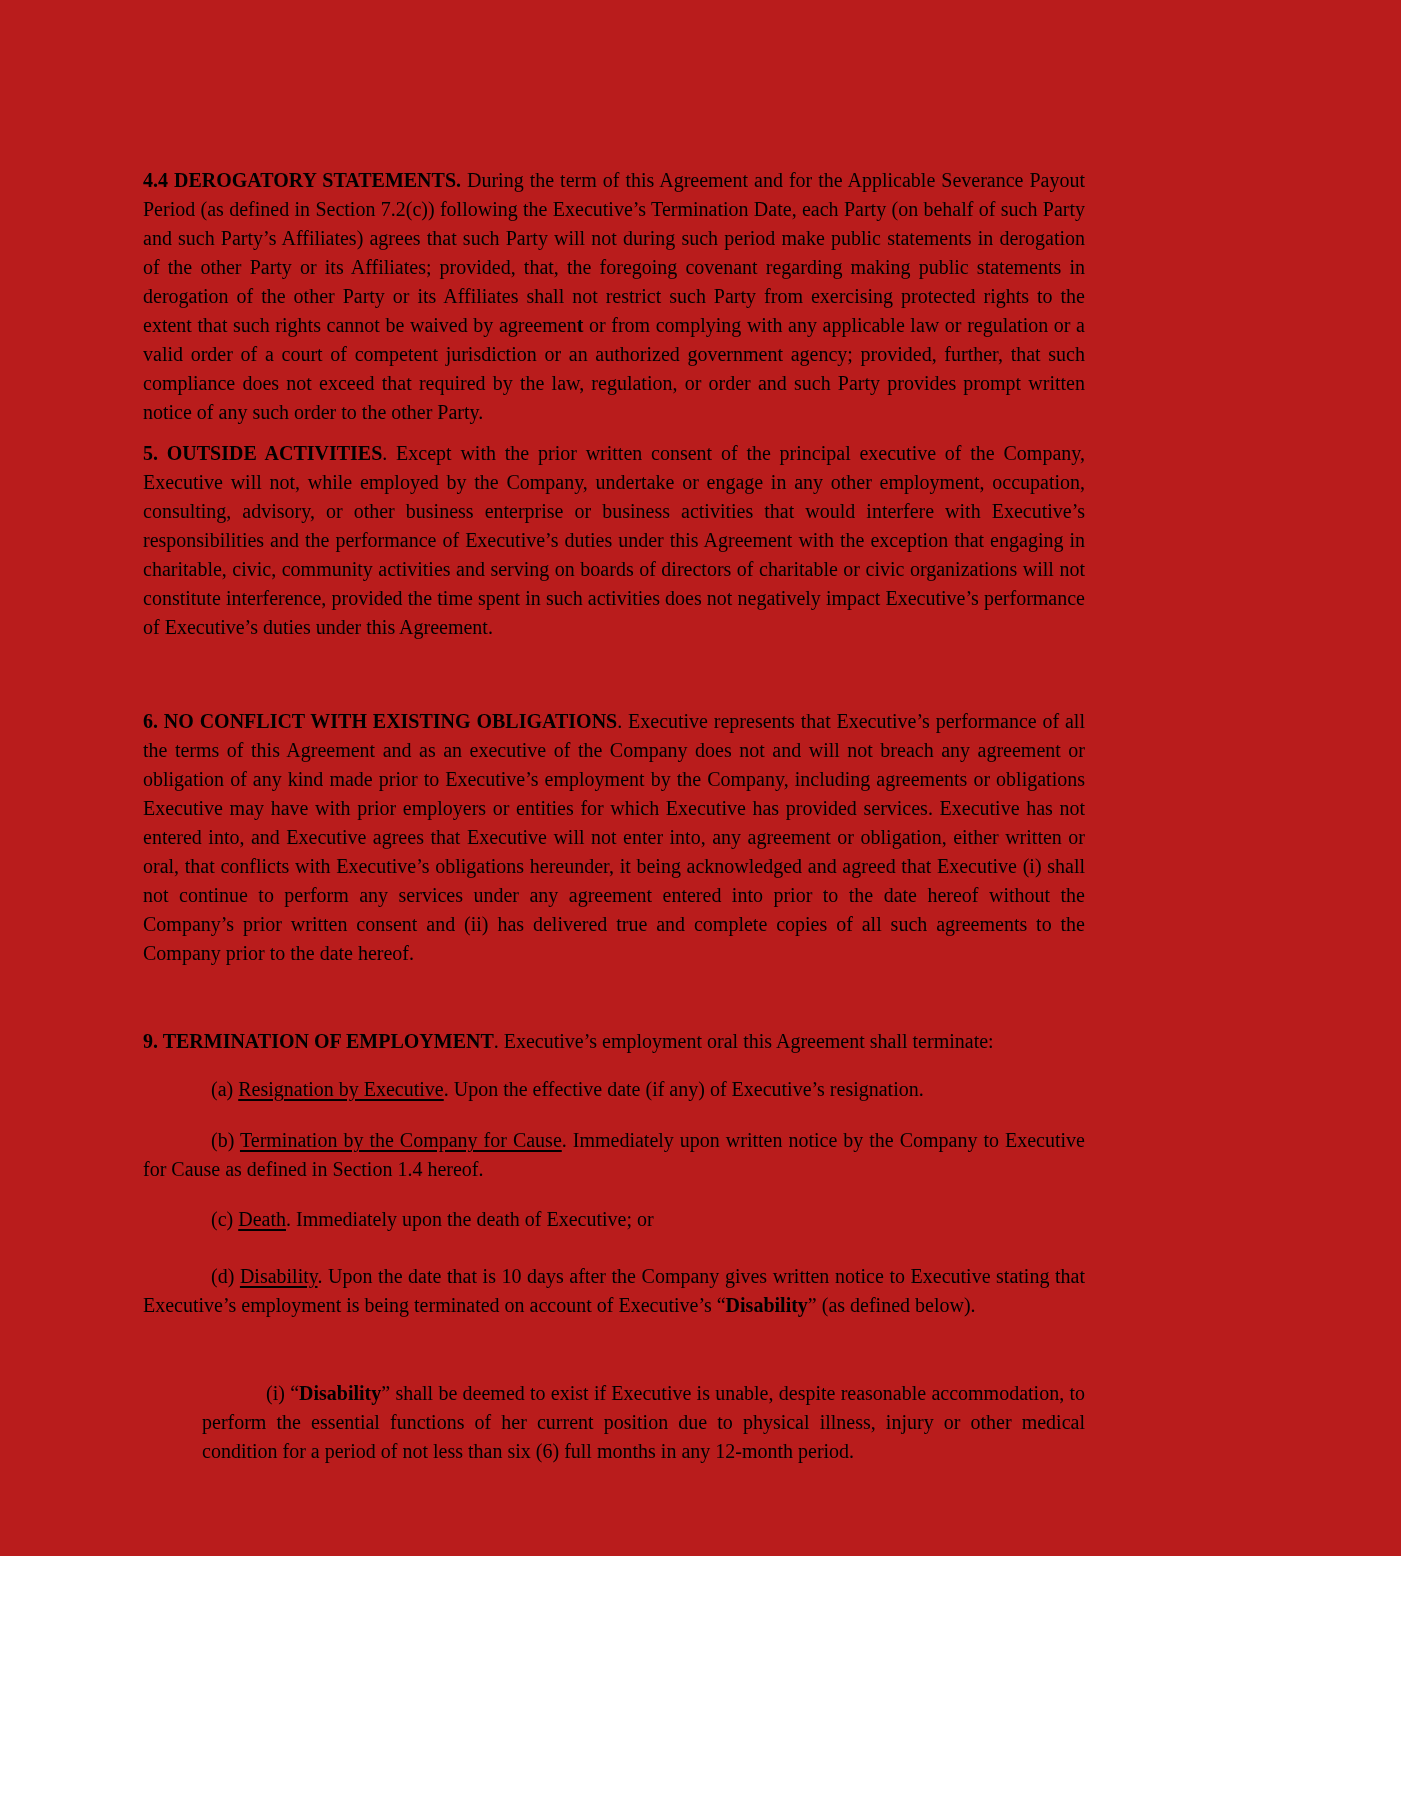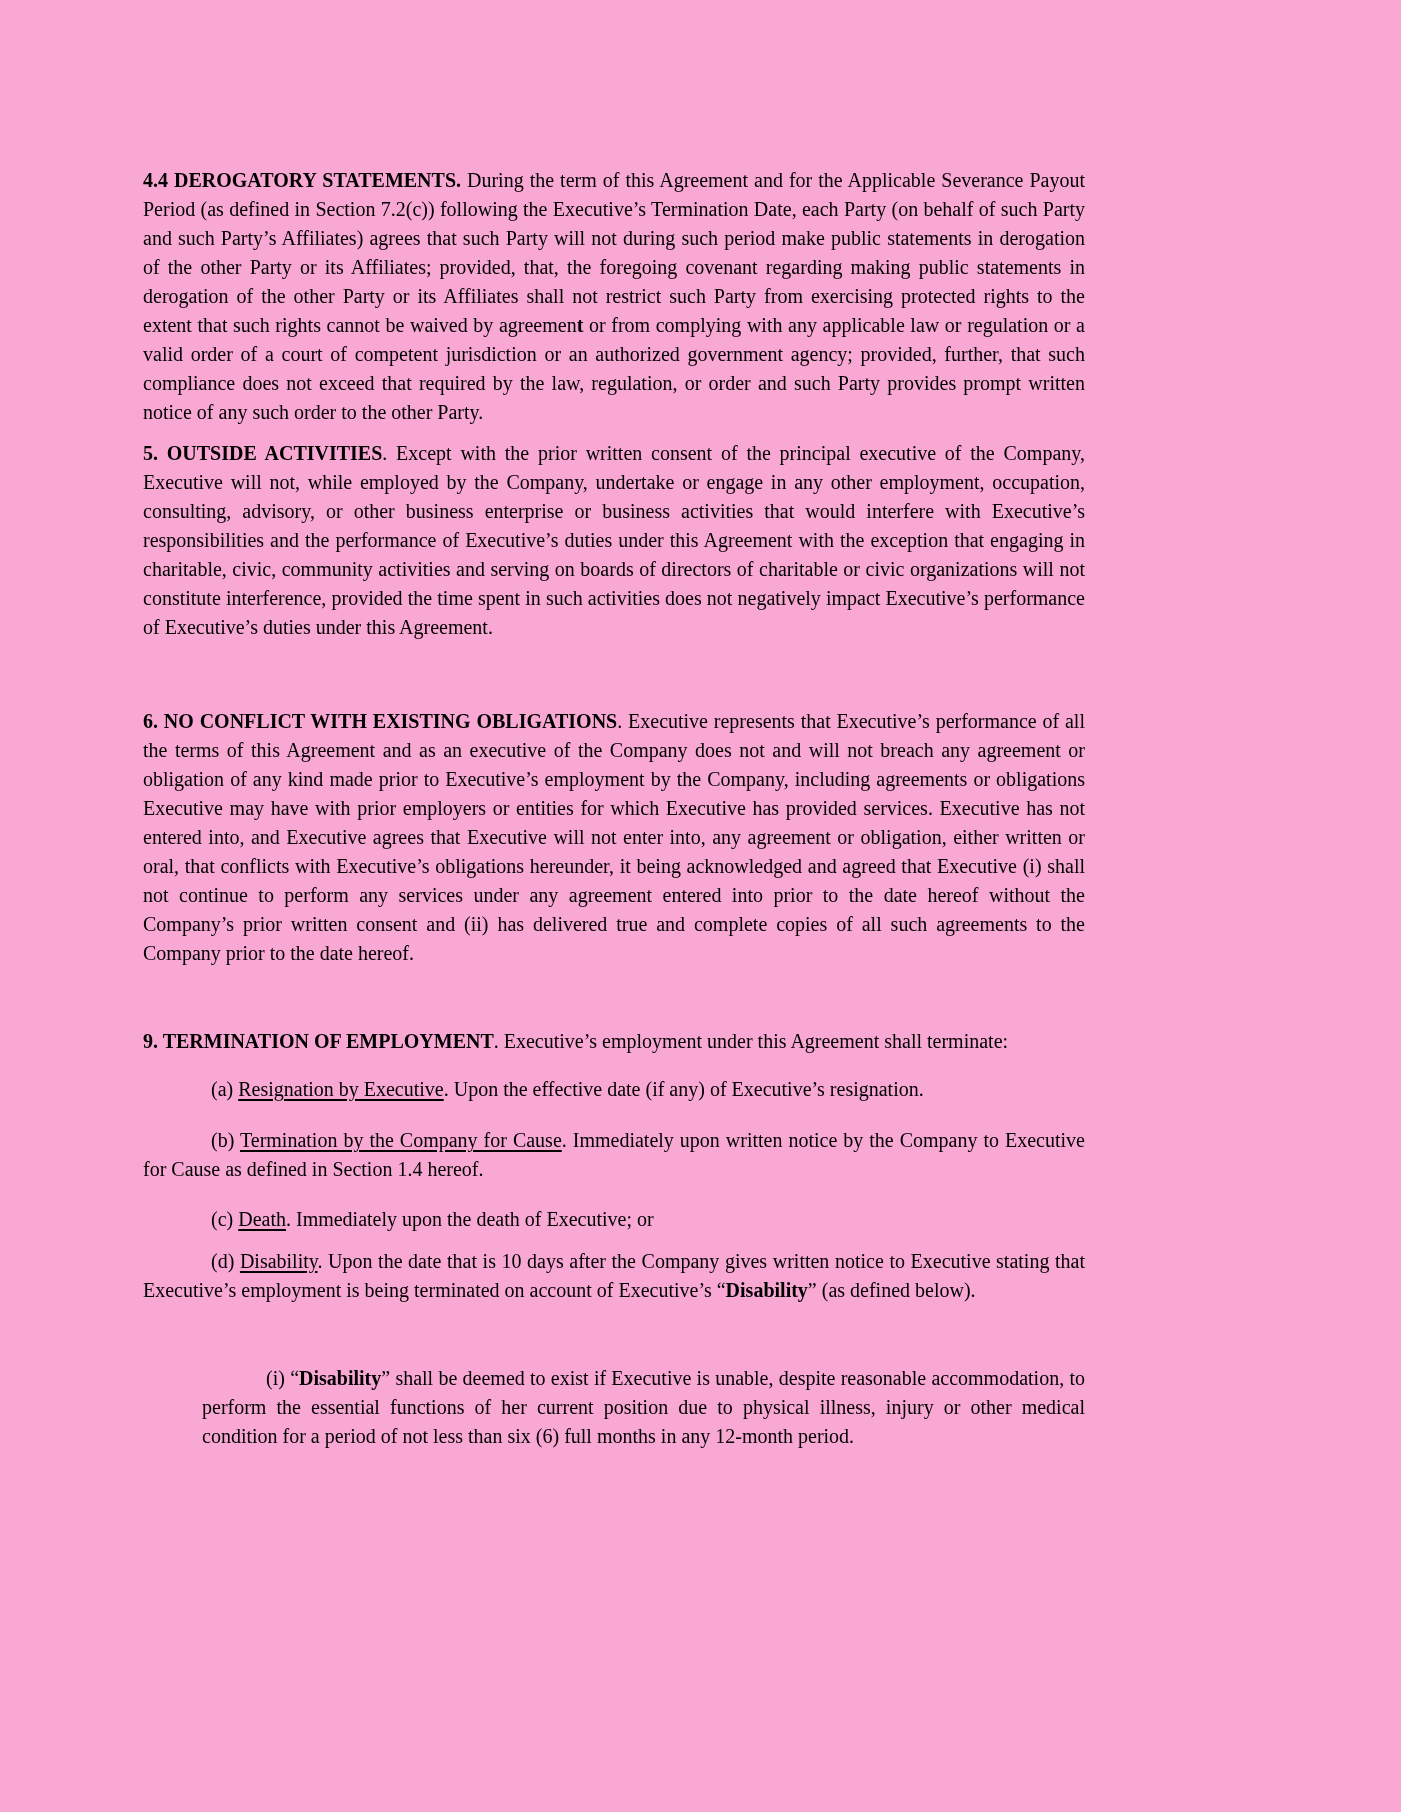--- a/index.html
+++ b/index.html
@@ -8,22 +8,22 @@
     width: 1401px;
     height: 1812px;
     position: relative;
     font-family: "Liberation Serif", "DejaVu Serif", serif;
     color: #000000;
   }
   .page {
     position: absolute;
     left: 0; top: 0;
     width: 1401px;
-    height: 1812px;
-    background: #f9a8d4;
+    height: 1556px;
+    background: #b91c1c;
     overflow: hidden;
   }
   .doc {
     position: absolute;
     left: 143px;
     top: 166px;
     width: 942px;
   }
   .para {
     font-size: 20px;
@@ -38,40 +38,40 @@
     text-decoration-thickness: 2px;
     text-underline-offset: 3px;
   }
   
   .p-s5      { margin-top: 12px; }
   .p-s6      { margin-top: 65px; }
   .p-s7      { margin-top: 59px; }
   .p-item-a  { margin-top: 19px; }
   .p-item-b  { margin-top: 22px; }
   .p-item-c  { margin-top: 21px; }
-  .p-item-d  { margin-top: 13px; }
+  .p-item-d  { margin-top: 28px; }
   .p-item-i  { margin-top: 59px; }
   
   .indent { text-indent: 68px; }
   
   .sub { margin-left: 59px; text-indent: 64px; }
 </style>
 </head>
 <body>
 
 <div class="page">
   <div class="doc">
 
     <p class="para"><span class="b">4.4 DEROGATORY STATEMENTS.</span><span> During the term of this Agreement and for the Applicable Severance Payout Period (as defined in Section 7.2(c)) following the Executive’s Termination Date, each Party (on behalf of such Party and such Party’s Affiliates) agrees that such Party will not during such period make public statements in derogation of the other Party or its Affiliates; provided, that, the foregoing covenant regarding making public statements in derogation of the other Party or its Affiliates shall not restrict such Party from exercising protected rights to the extent that such rights cannot be waived by agreemen</span><span class="b">t</span><span> or from complying with any applicable law or regulation or a valid order of a court of competent jurisdiction or an authorized government agency; provided, further, that such compliance does not exceed that required by the law, regulation, or order and such Party provides prompt written notice of any such order to the other Party.</span></p>
 
     <p class="para p-s5"><span class="b">5. OUTSIDE ACTIVITIES</span><span>. Except with the prior written consent of the principal executive of the Company, Executive will not, while employed by the Company, undertake or engage in any other employment, occupation, consulting, advisory, or other business enterprise or business activities that would interfere with Executive’s responsibilities and the performance of Executive’s duties under this Agreement with the exception that engaging in charitable, civic, community activities and serving on boards of directors of charitable or civic organizations will not constitute interference, provided the time spent in such activities does not negatively impact Executive’s performance of Executive’s duties under this Agreement.</span></p>
 
     <p class="para p-s6"><span class="b">6. NO CONFLICT WITH EXISTING OBLIGATIONS</span><span>. Executive represents that Executive’s performance of all the terms of this Agreement and as an executive of the Company does not and will not breach any agreement or obligation of any kind made prior to Executive’s employment by the Company, including agreements or obligations Executive may have with prior employers or entities for which Executive has provided services. Executive has not entered into, and Executive agrees that Executive will not enter into, any agreement or obligation, either written or oral, that conflicts with Executive’s obligations hereunder, it being acknowledged and agreed that Executive (i) shall not continue to perform any services under any agreement entered into prior to the date hereof without the Company’s prior written consent and (ii) has delivered true and complete copies of all such agreements to the Company prior to the date hereof.</span></p>
 
-    <p class="para p-s7"><span class="b">9. TERMINATION OF EMPLOYMENT</span><span>. Executive’s employment under this Agreement shall terminate:</span></p>
+    <p class="para p-s7"><span class="b">9. TERMINATION OF EMPLOYMENT</span><span>. Executive’s employment oral this Agreement shall terminate:</span></p>
 
     <p class="para indent p-item-a"><span>(a) </span><span class="bu">Resignation by Executive</span><span>. Upon the effective date (if any) of Executive’s resignation.</span></p>
 
     <p class="para indent p-item-b"><span>(b) </span><span class="bu">Termination by the Company for Cause</span><span>. Immediately upon written notice by the Company to Executive for Cause as defined in Section 1.4 hereof.</span></p>
 
     <p class="para indent p-item-c"><span>(c) </span><span class="bu">Death</span><span>. Immediately upon the death of Executive; or</span></p>
 
     <p class="para indent p-item-d"><span>(d) </span><span class="bu">Disability</span><span>. Upon the date that is 10 days after the Company gives written notice to Executive stating that Executive’s employment is being terminated on account of Executive’s “</span><span class="b">Disability</span><span>” (as defined below).</span></p>
 
     <p class="para sub p-item-i"><span>(i) “</span><span class="b">Disability</span><span>” shall be deemed to exist if Executive is unable, despite reasonable accommodation, to perform the essential functions of her current position due to physical illness, injury or other medical condition for a period of not less than six (6) full months in any 12-month period.</span></p>

